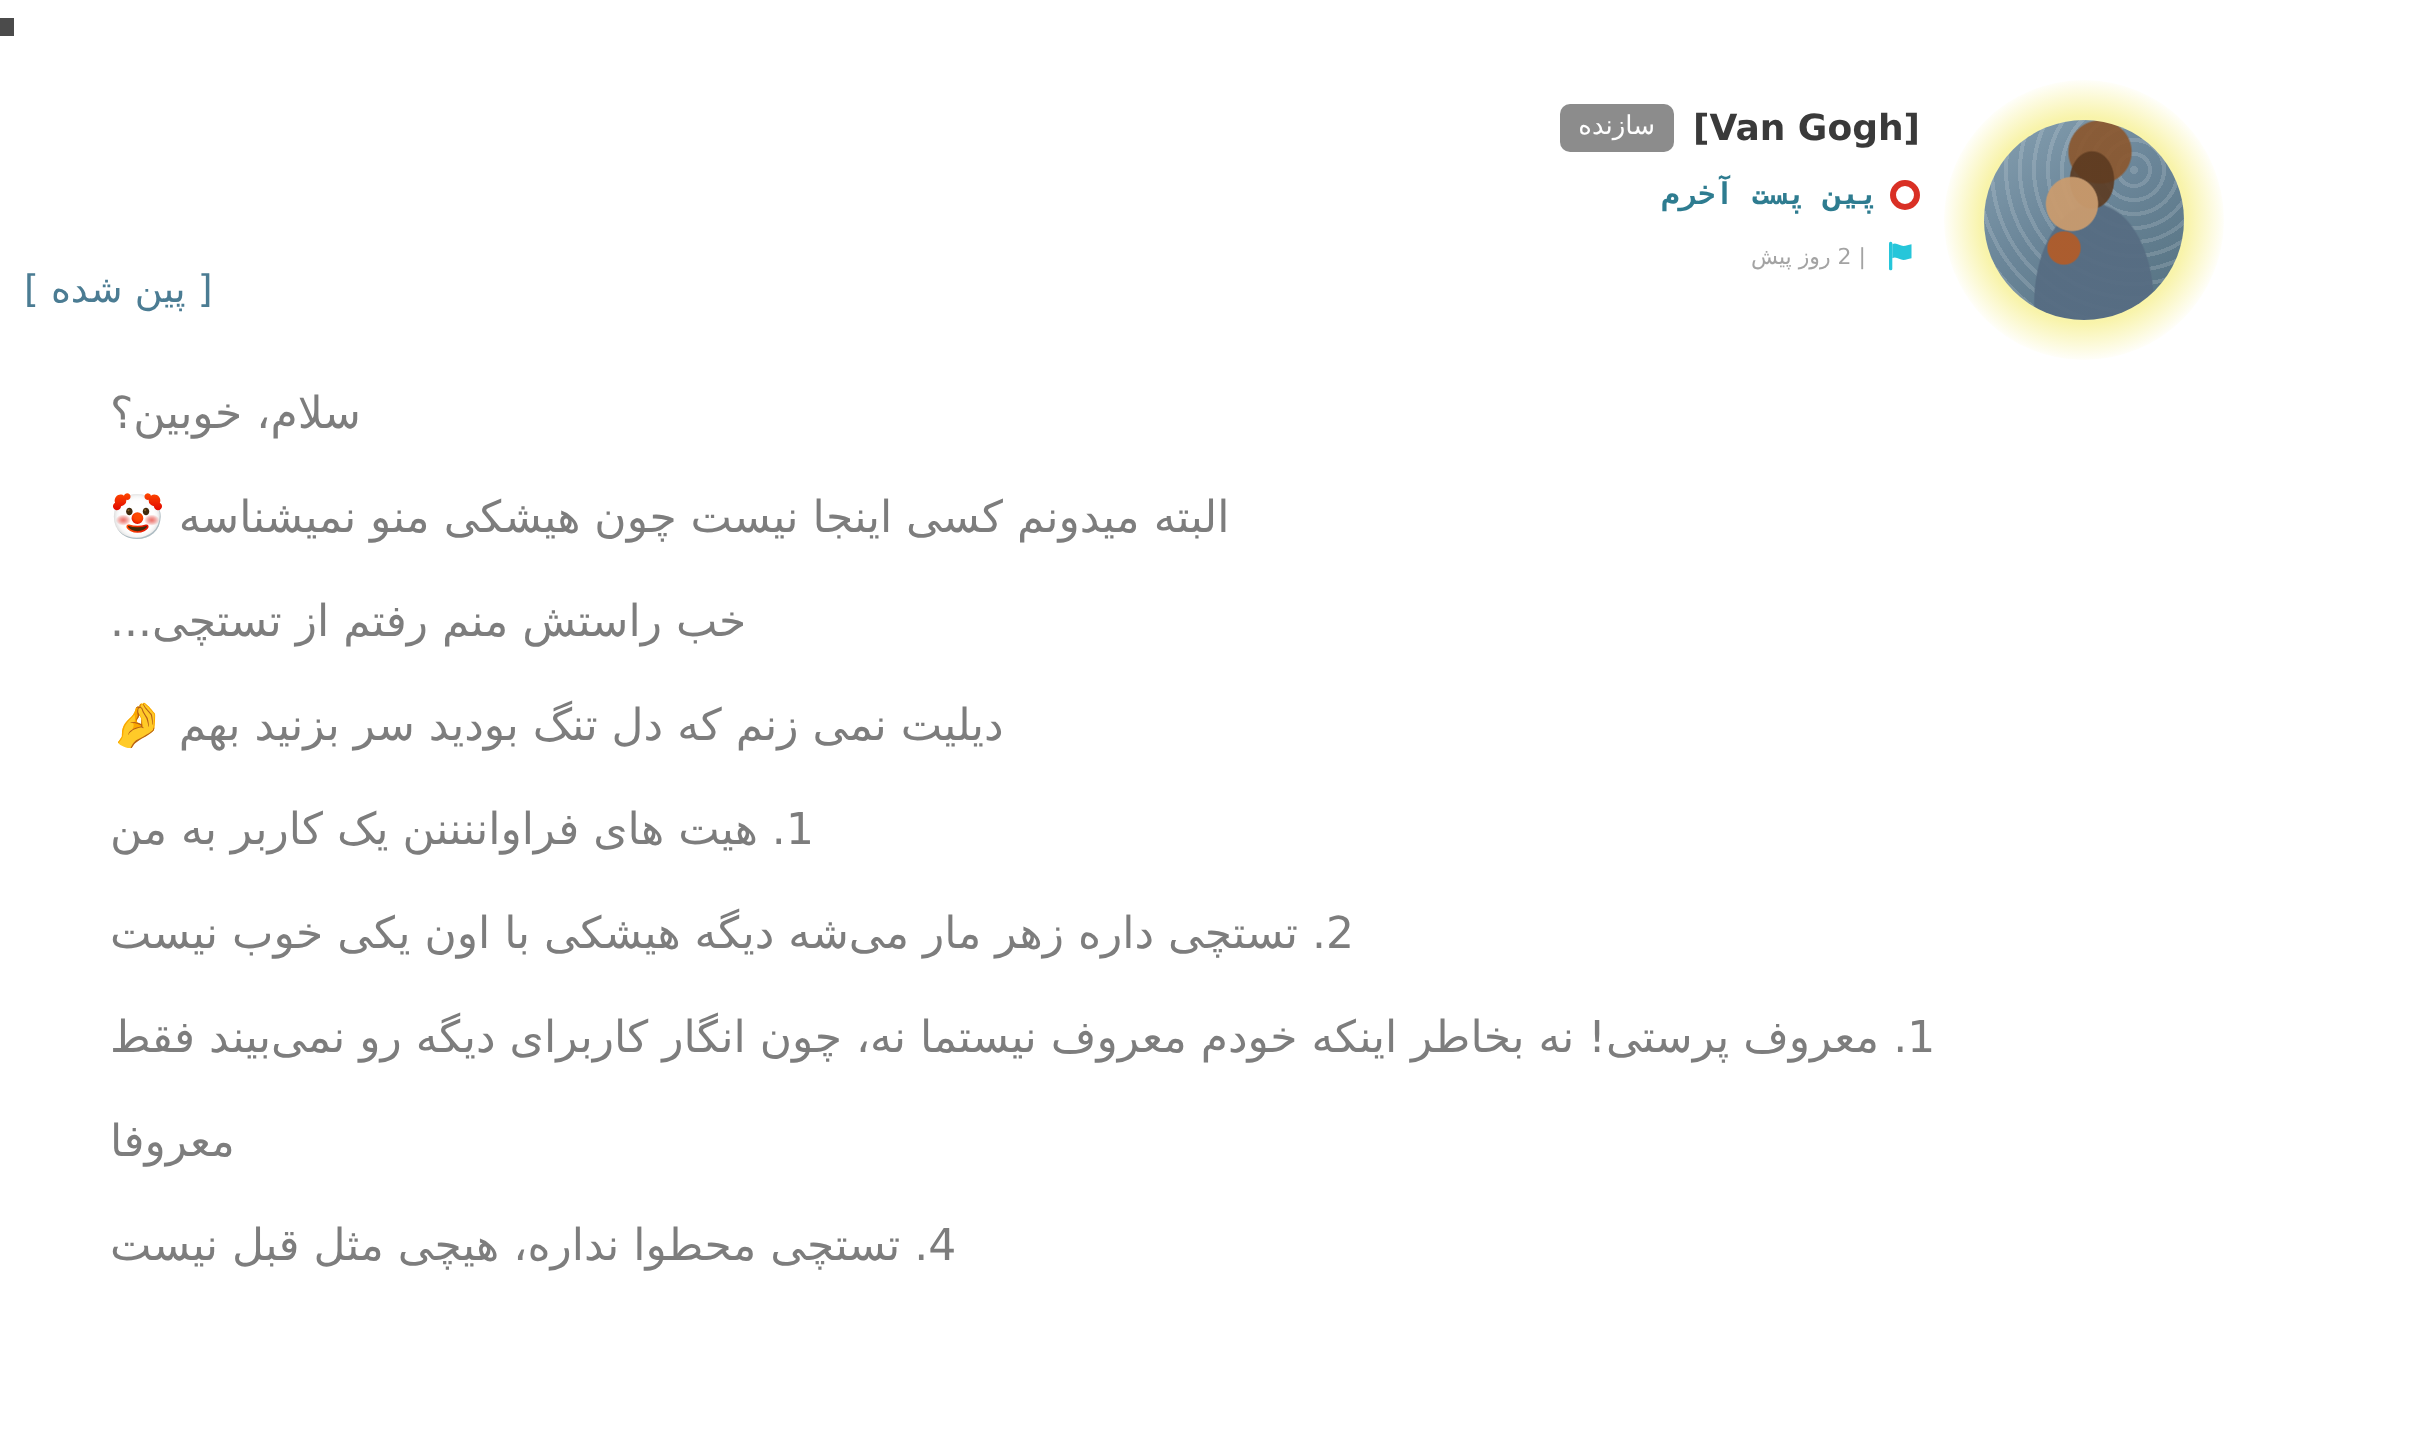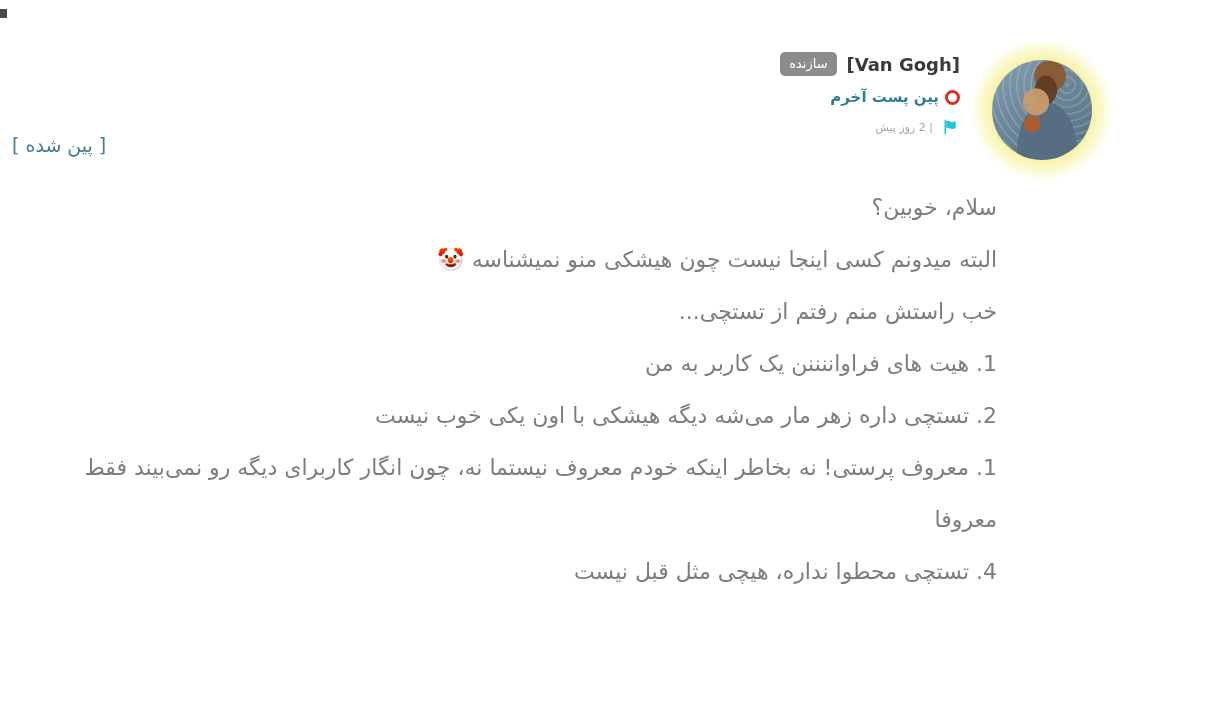--- a/index.html
+++ b/index.html
@@ -53,36 +53,36 @@
     background: var(--badge-bg, #8c8c8c);
     color: var(--badge-text, #ffffff);
     font-size: 13px; line-height: 1;
     padding: 5px 9px 6px; border-radius: 5px;
   }
   .pin-row { display: flex; align-items: center; gap: 6px; cursor: pointer; }
   .red-circle {
     width: 15px; height: 15px; border-radius: 50%;
     border: 3.5px solid var(--red-circle, #d93025);
   }
-  .pin-text { color: var(--pin-link, #2e7c90); font-size: 15px; font-weight: 600; }
+  .pin-text { color: var(--pin-link, #2e7c90); font-size: 15px; font-weight: 600; font-family: Liberation Mono, monospace; }
   .time-row { display: flex; align-items: center; gap: 8px; }
   .flag-icon { color: var(--flag, #26c6da); display: inline-flex; }
   .time-text { color: var(--timestamp, #a3a3a3); font-size: 11px; }
 
   
   .pinned-label {
     position: absolute; left: 12px; top: 134px;
     direction: rtl; unicode-bidi: isolate;
     color: var(--pinned-label, #4b7c93); font-size: 19px;
   }
 
   
   .post-body {
     position: absolute; top: 182px; left: 55px; right: 218px;
-    direction: rtl; text-align: right;
+    direction: rtl; text-align: left;
     color: var(--body-text, #7d7d7d);
     font-size: 22px;
   }
   .post-body p { margin: 0; line-height: 52px; }
 </style>
 </head>
 <body>
 
 <div class="corner-mark"></div>
 
@@ -109,17 +109,18 @@
     <span class="time-text">| 2 روز پیش</span>
   </div>
 </div>
 
 <div class="pinned-label">[ پین شده ]</div>
 
 <div class="post-body">
   <p>سلام، خوبین؟</p>
   <p>البته میدونم کسی اینجا نیست چون هیشکی منو نمیشناسه 🤡</p>
   <p>خب راستش منم رفتم از تستچی...</p>
+  <p>دیلیت نمی زنم که دل تنگ بودید سر بزنید بهم 🤌</p>
   <p>1. هیت های فراواننننن یک کاربر به من</p>
   <p>2. تستچی داره زهر مار می‌شه دیگه هیشکی با اون یکی خوب نیست</p>
   <p>1. معروف پرستی! نه بخاطر اینکه خودم معروف نیستما نه، چون انگار کاربرای دیگه رو نمی‌بیند فقط معروفا</p>
   <p>4. تستچی محطوا نداره، هیچی مثل قبل نیست</p>
 </div>
 
 </body></html>

